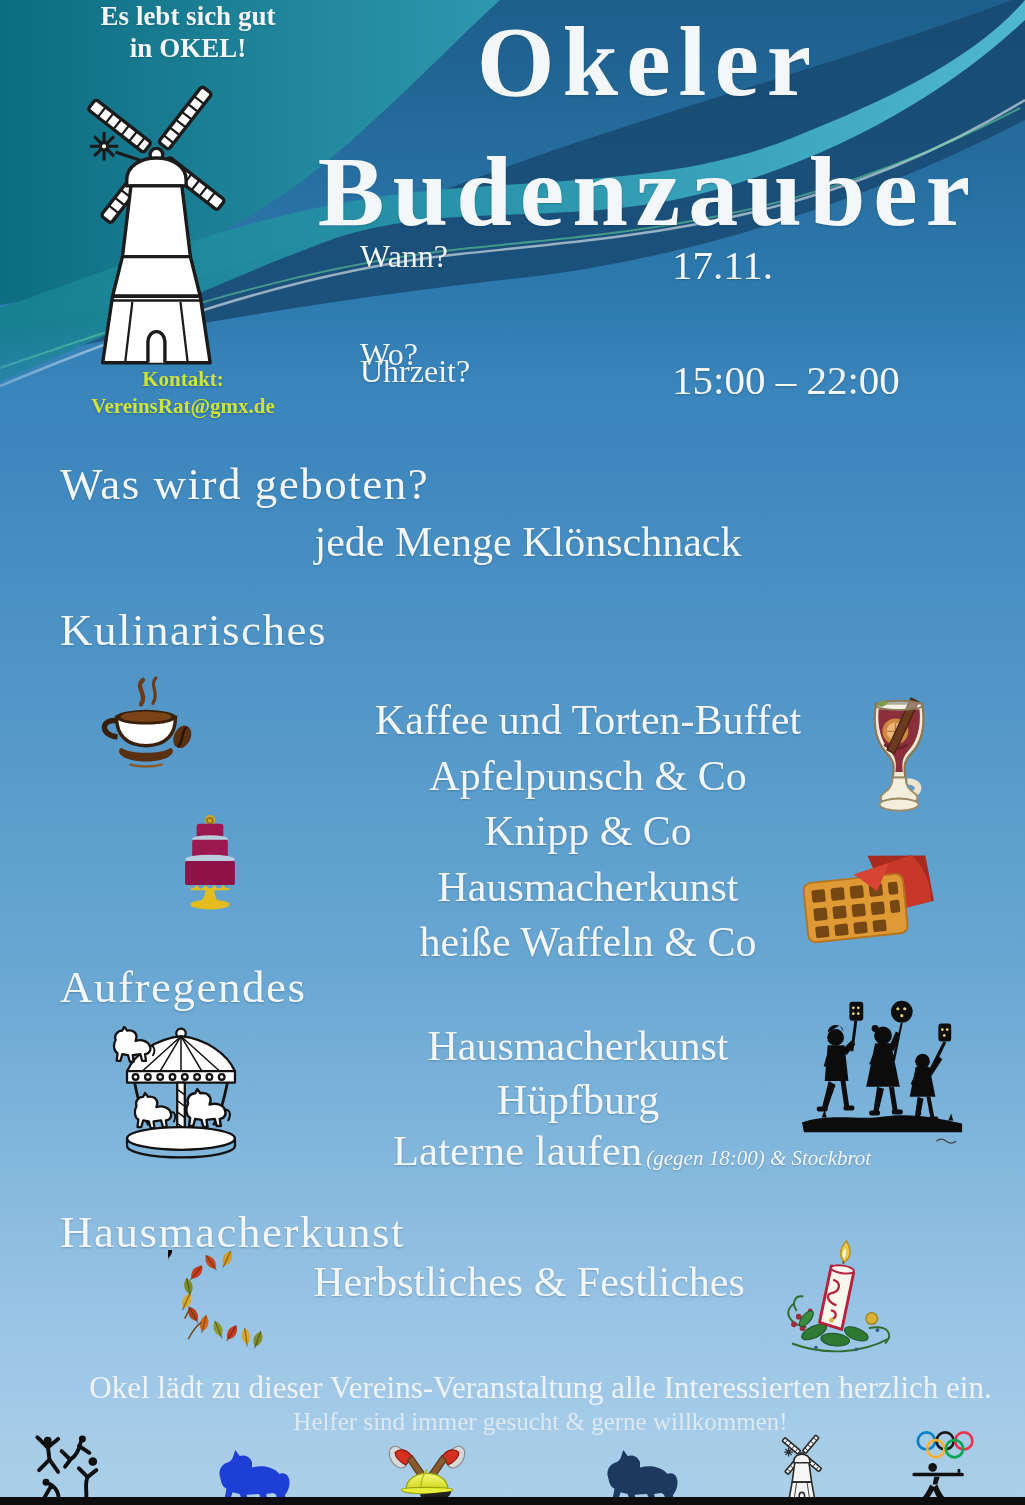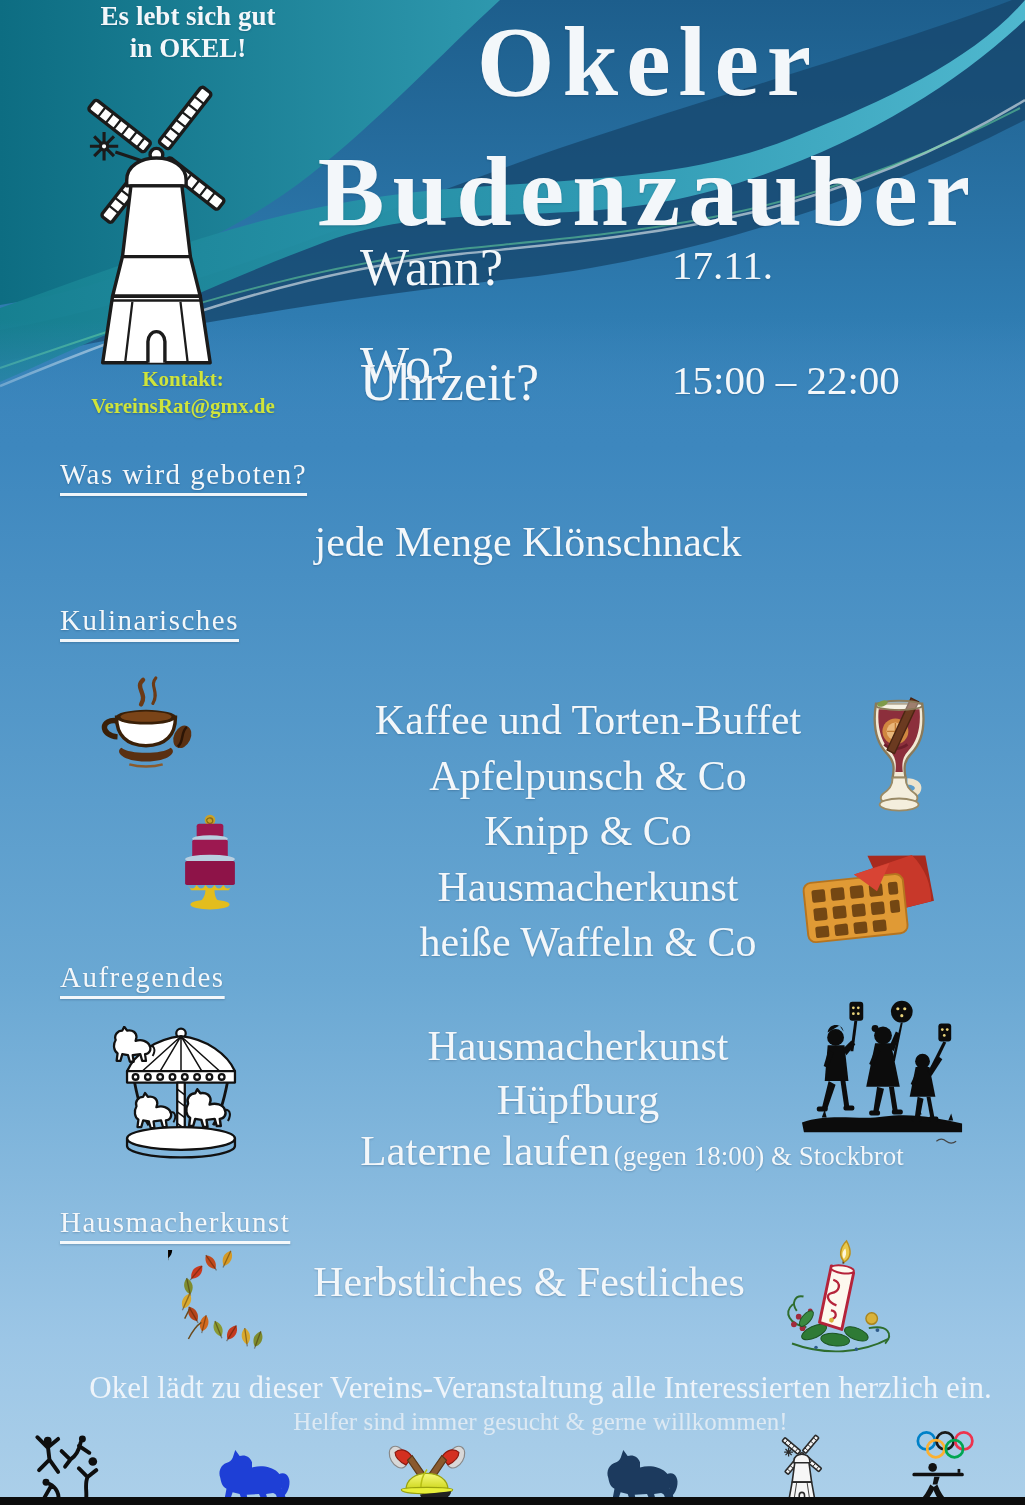--- a/index.html
+++ b/index.html
@@ -3,31 +3,31 @@
 <meta charset="utf-8">
 <style>
   html,body{margin:0;padding:0;background:#222;}
   .poster{position:relative;width:1025px;height:1505px;overflow:hidden;
     background:linear-gradient(180deg,#2a6f9f 0px,#3d87be 445px,#6aa8d3 980px,#9cc6e6 1340px,#abcfe9 1497px,#abcfe9 1505px);
     font-family:"Liberation Serif","DejaVu Serif",serif;}
   .abs{position:absolute;}
   .t{color:#f3f7fa;text-shadow:0 1px 2px rgba(10,40,70,.25);}
   .center{text-align:center;padding-left:28px;}
   .b{font-weight:700;}
-  .h{font-size:29px;letter-spacing:1.5px;text-decoration:underline;
+  .h{font-size:45px;letter-spacing:1.5px;
      text-decoration-thickness:2.5px;text-underline-offset:9px;text-decoration-color:rgba(255,255,255,.92);}
   .item{font-size:42px;}
   .tagline{font-size:27px;line-height:1.2;}
   .contact{font-size:21px;line-height:1.3;color:#cfe43b;text-shadow:0 1px 2px rgba(10,40,70,.35);}
   .title{font-size:100px;letter-spacing:8px;line-height:1;}
-  .qlabel{font-size:52px;}
+  .qlabel{font-size:32px;}
   .qvalue{font-size:41px;}
   .listbox{line-height:55.5px;}
   .lantern-big{font-size:43px;}
-  .lantern-small{font-size:27px;}
+  .lantern-small{font-size:21px;font-style:italic;}
   .invite{font-size:31px;color:#eef4fa;}
   .helpers{font-size:25px;color:#e2ecf5;opacity:.92;}
   .bottombar{background:#0c0c0c;}
   svg{display:block;}
 </style>
 </head>
 <body>
 
 <div class="poster">
 

